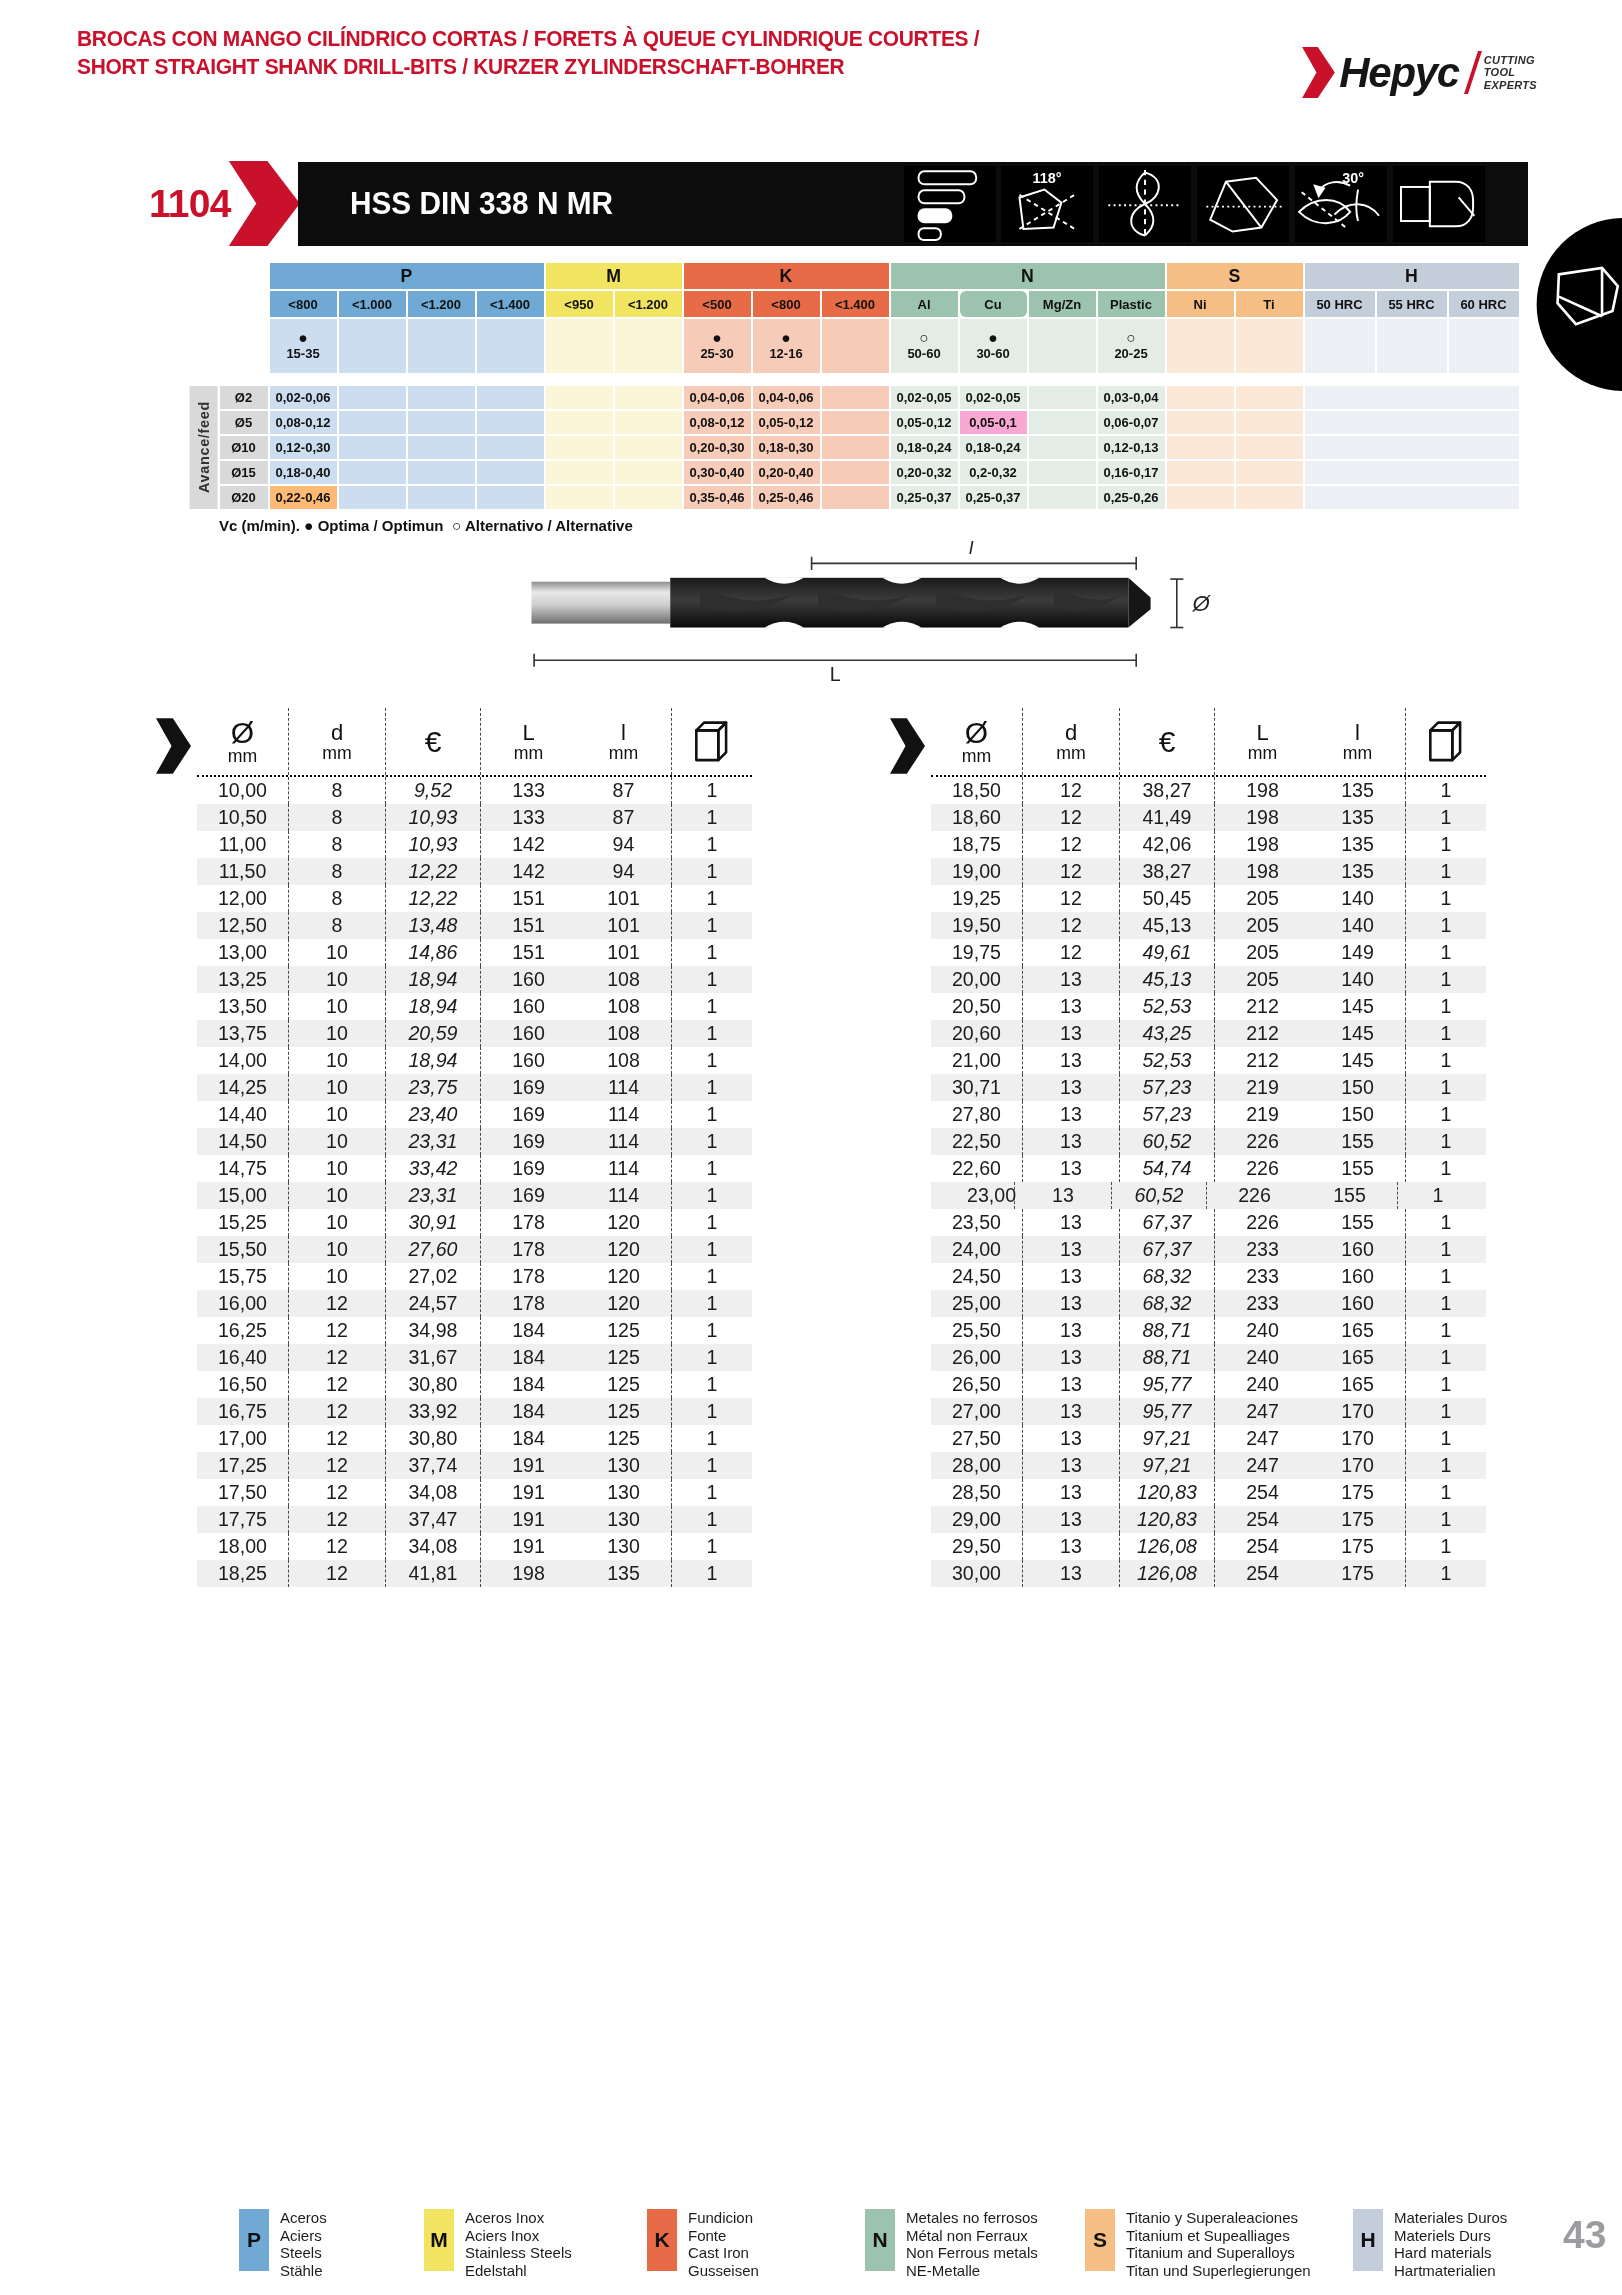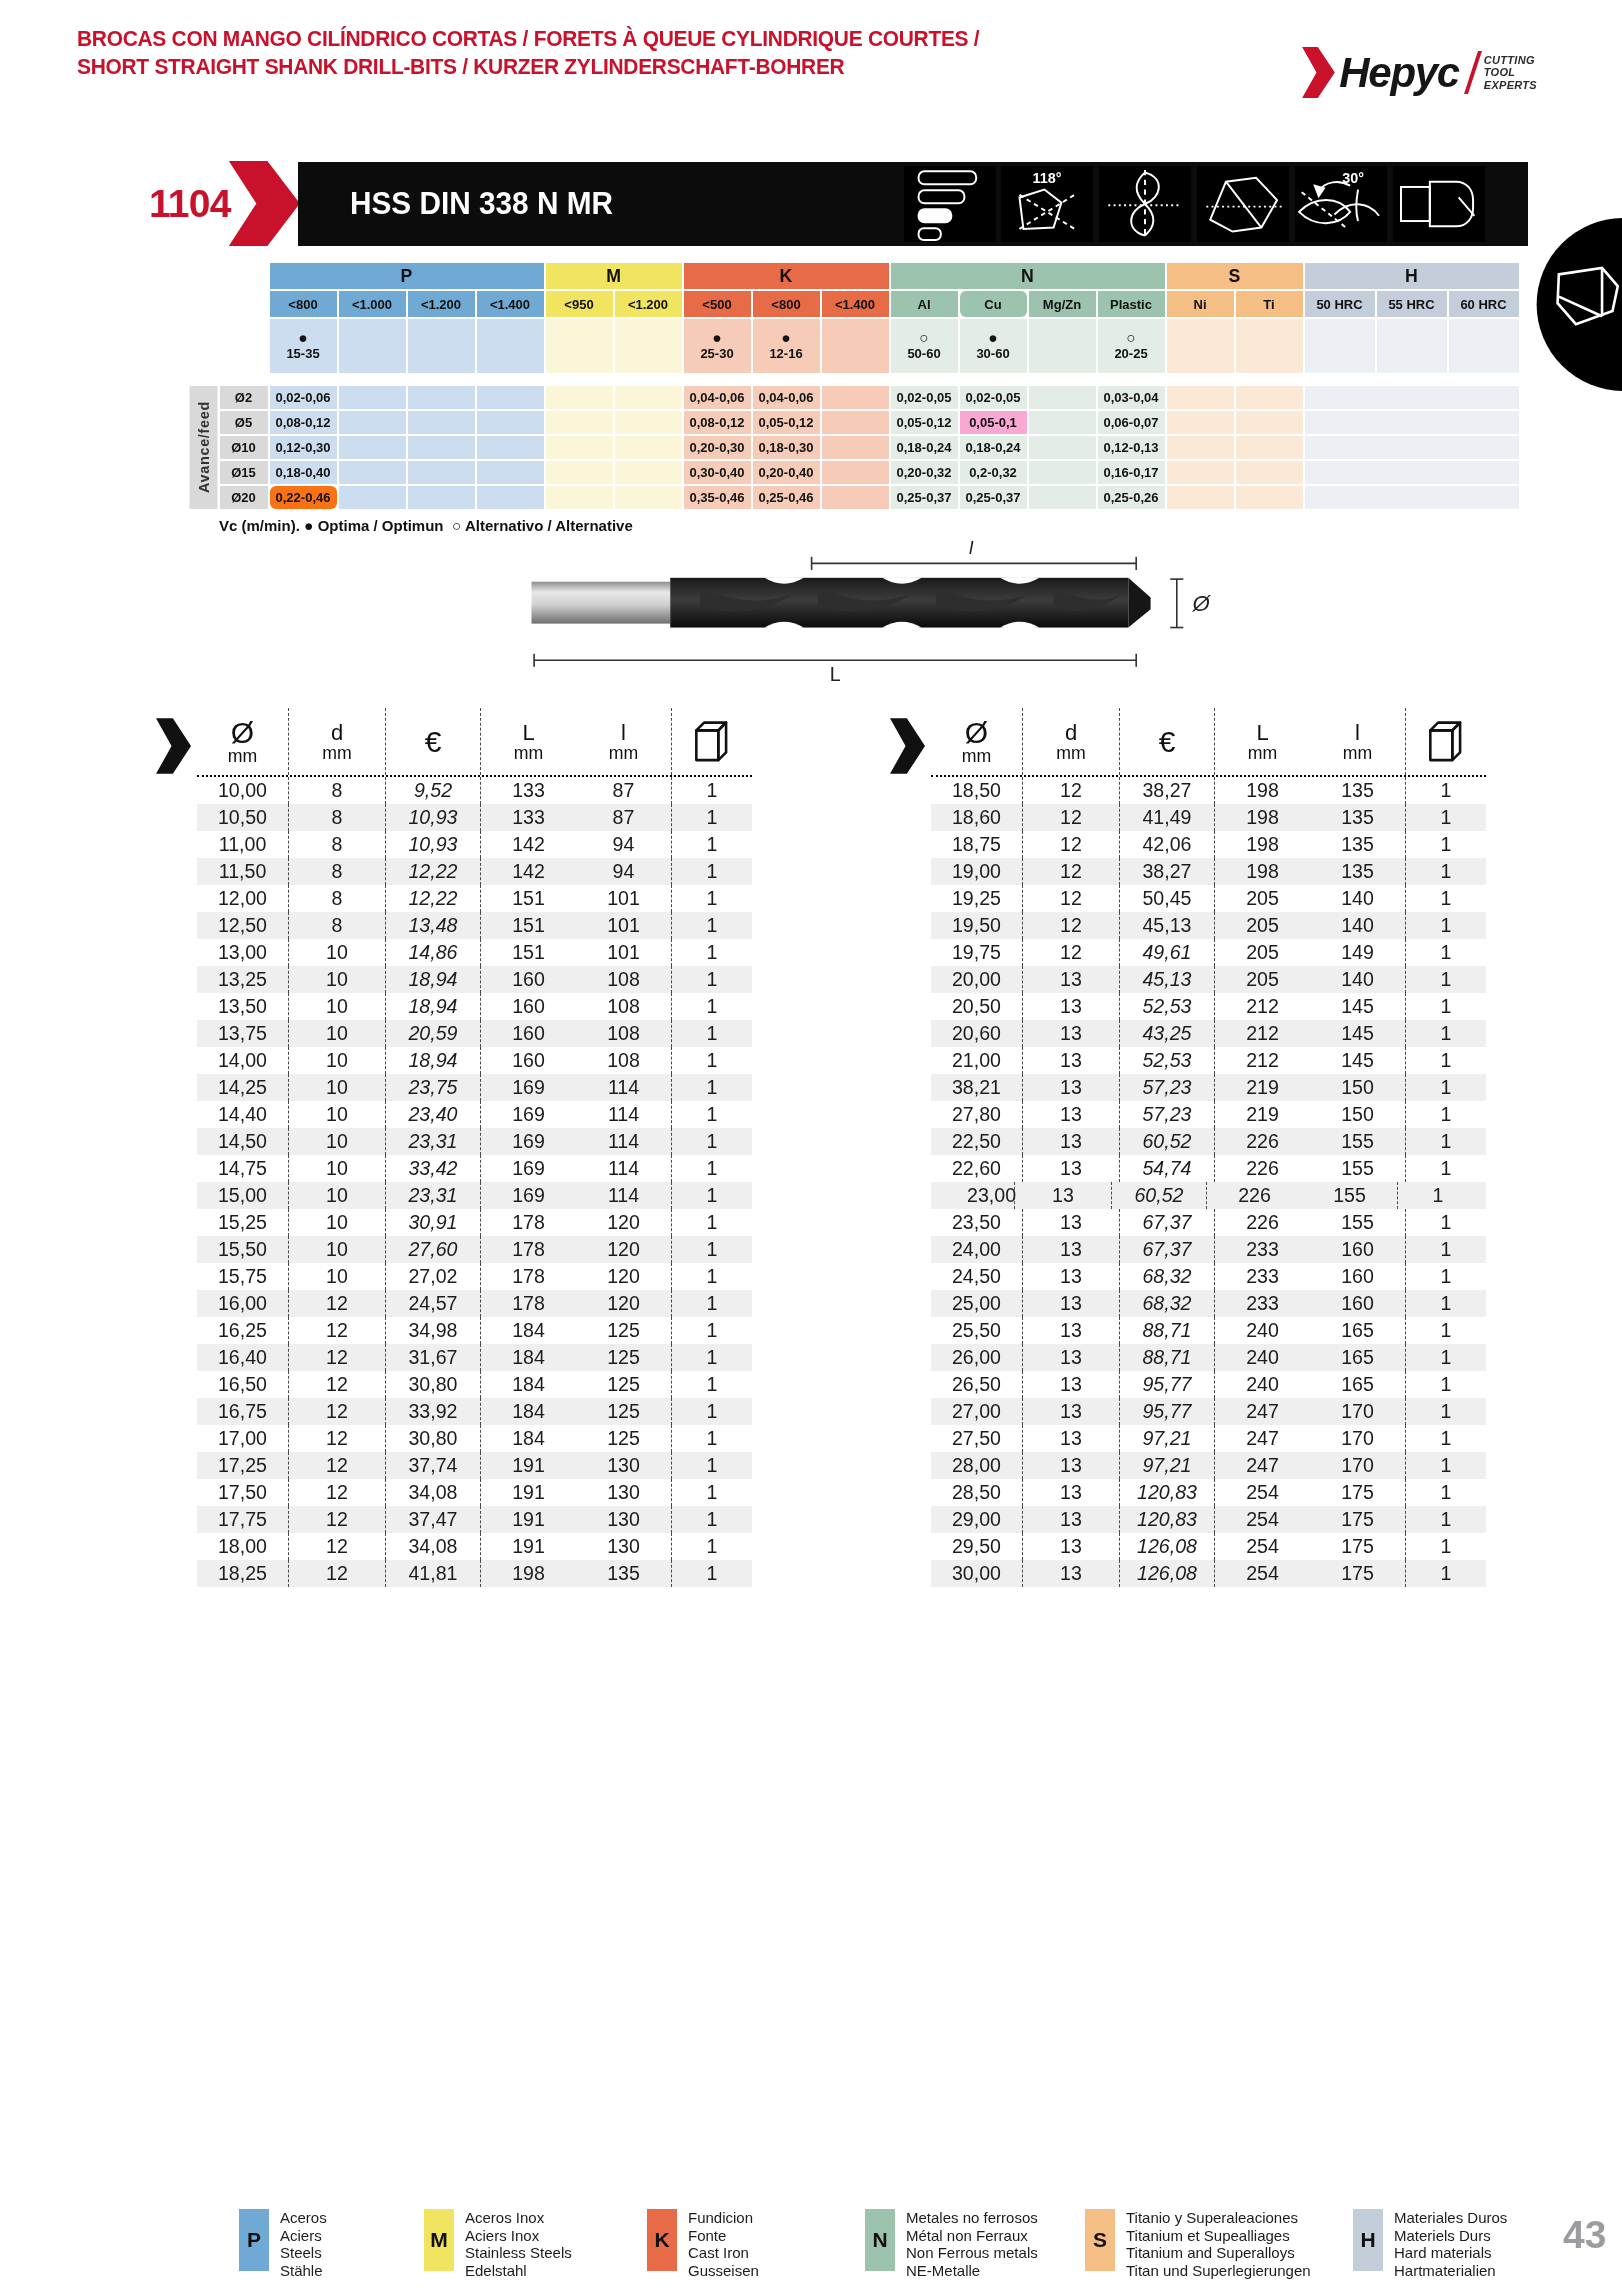--- a/index.html
+++ b/index.html
@@ -280,21 +280,21 @@
       <div class="sg-cell sg-feed" style="grid-area: 8 / 10; background: rgb(246, 203, 183); text-align: center;">0,20-0,40</div>
       <div class="sg-cell sg-feed" style="grid-area: 8 / 11; background: rgb(246, 203, 183);"></div>
       <div class="sg-cell sg-feed" style="grid-area: 8 / 12; background: rgb(227, 237, 230);">0,20-0,32</div>
       <div class="sg-cell sg-feed" style="grid-area: 8 / 13; background: rgb(227, 237, 230);">0,2-0,32</div>
       <div class="sg-cell sg-feed" style="grid-area: 8 / 14; background: rgb(227, 237, 230);"></div>
       <div class="sg-cell sg-feed" style="grid-area: 8 / 15; background: rgb(227, 237, 230);">0,16-0,17</div>
       <div class="sg-cell sg-feed" style="grid-area: 8 / 16; background: rgb(251, 232, 214);"></div>
       <div class="sg-cell sg-feed" style="grid-area: 8 / 17; background: rgb(251, 232, 214);"></div>
       <div class="sg-cell sg-feed" style="grid-area: 8 / 18 / auto / span 3; background: rgb(236, 240, 244);"></div>
       <div class="sg-cell sg-dialbl" style="grid-area: 9 / 2;">Ø20</div>
-      <div class="sg-cell sg-feed" style="grid-area: 9 / 3; background: #f97316; border-radius: 6px;">0,22-0,46</div>
+      <div class="sg-cell sg-feed" style="grid-area: 9 / 3; background: #fdba74;">0,22-0,46</div>
       <div class="sg-cell sg-feed" style="grid-area: 9 / 4; background: rgb(203, 221, 238);"></div>
       <div class="sg-cell sg-feed" style="grid-area: 9 / 5; background: rgb(203, 221, 238);"></div>
       <div class="sg-cell sg-feed" style="grid-area: 9 / 6; background: rgb(203, 221, 238);"></div>
       <div class="sg-cell sg-feed" style="grid-area: 9 / 7; background: rgb(251, 246, 216);"></div>
       <div class="sg-cell sg-feed" style="grid-area: 9 / 8; background: rgb(251, 246, 216);"></div>
       <div class="sg-cell sg-feed" style="grid-area: 9 / 9; background: rgb(246, 203, 183);">0,35-0,46</div>
       <div class="sg-cell sg-feed" style="grid-area: 9 / 10; background: rgb(246, 203, 183);">0,25-0,46</div>
       <div class="sg-cell sg-feed" style="grid-area: 9 / 11; background: rgb(246, 203, 183);"></div>
       <div class="sg-cell sg-feed" style="grid-area: 9 / 12; background: rgb(227, 237, 230);">0,25-0,37</div>
       <div class="sg-cell sg-feed" style="grid-area: 9 / 13; background: rgb(227, 237, 230);">0,25-0,37</div>
@@ -755,21 +755,21 @@
       </div>
       <div class="pt-row">
         <div class="pt-cell sep" style="width: 92px;">21,00</div>
         <div class="pt-cell sep" style="width: 97px;">13</div>
         <div class="pt-cell sep it" style="width: 95px;">52,53</div>
         <div class="pt-cell" style="width: 95px;">212</div>
         <div class="pt-cell sep" style="width: 96px;">145</div>
         <div class="pt-cell" style="width: 80px;">1</div>
       </div>
       <div class="pt-row alt">
-        <div class="pt-cell sep" style="width: 92px;">38,21</div>
+        <div class="pt-cell sep" style="width: 92px;">30,71</div>
         <div class="pt-cell sep" style="width: 97px;">13</div>
         <div class="pt-cell sep it" style="width: 95px;">57,23</div>
         <div class="pt-cell" style="width: 95px;">219</div>
         <div class="pt-cell sep" style="width: 96px;">150</div>
         <div class="pt-cell" style="width: 80px;">1</div>
       </div>
       <div class="pt-row">
         <div class="pt-cell sep" style="width: 92px;">27,80</div>
         <div class="pt-cell sep" style="width: 97px;">13</div>
         <div class="pt-cell sep it" style="width: 95px;">57,23</div>

